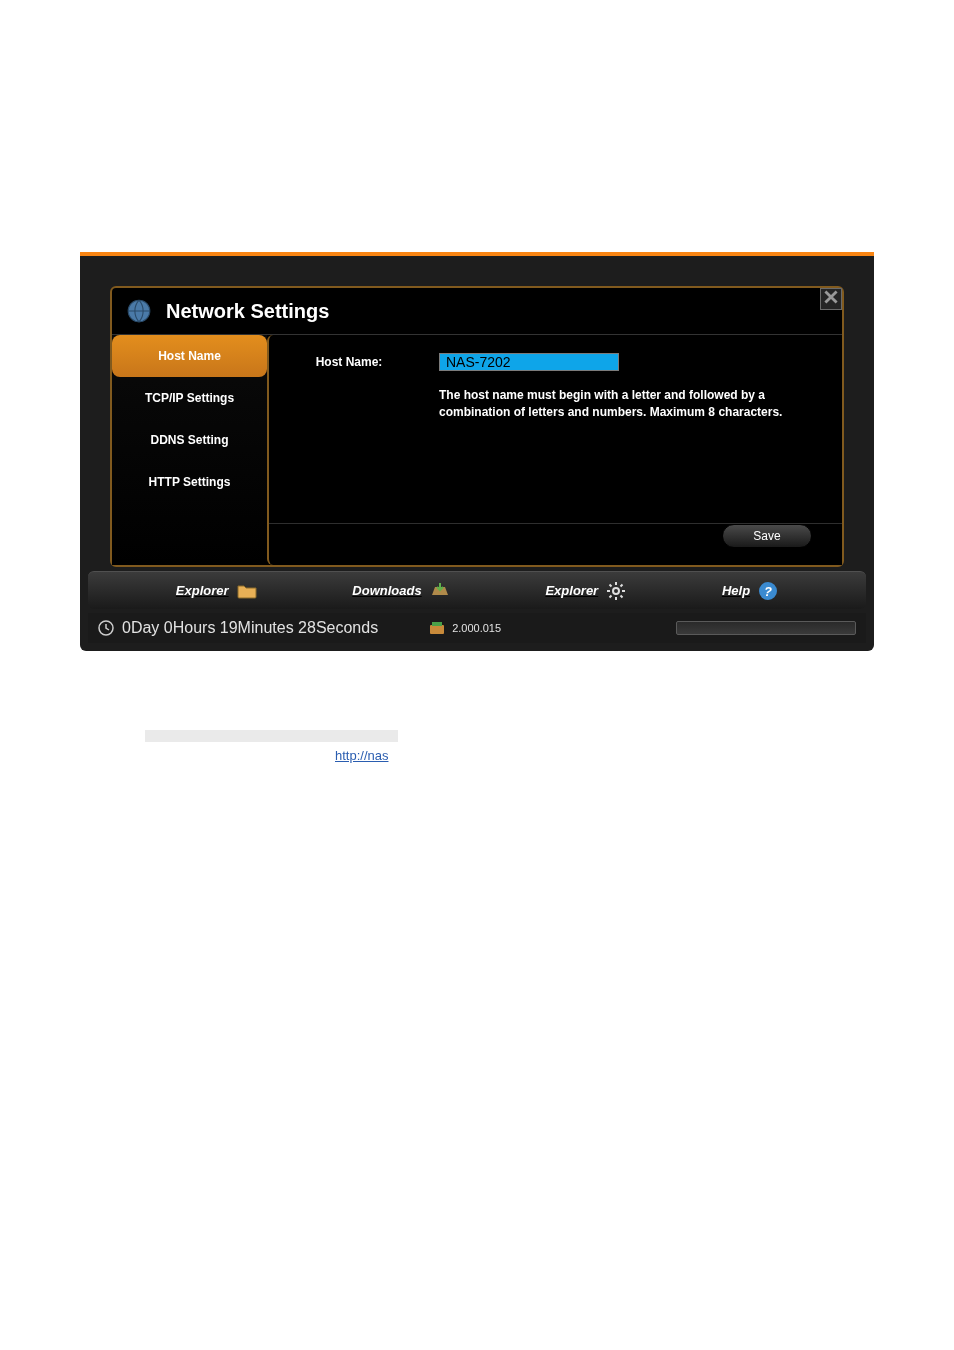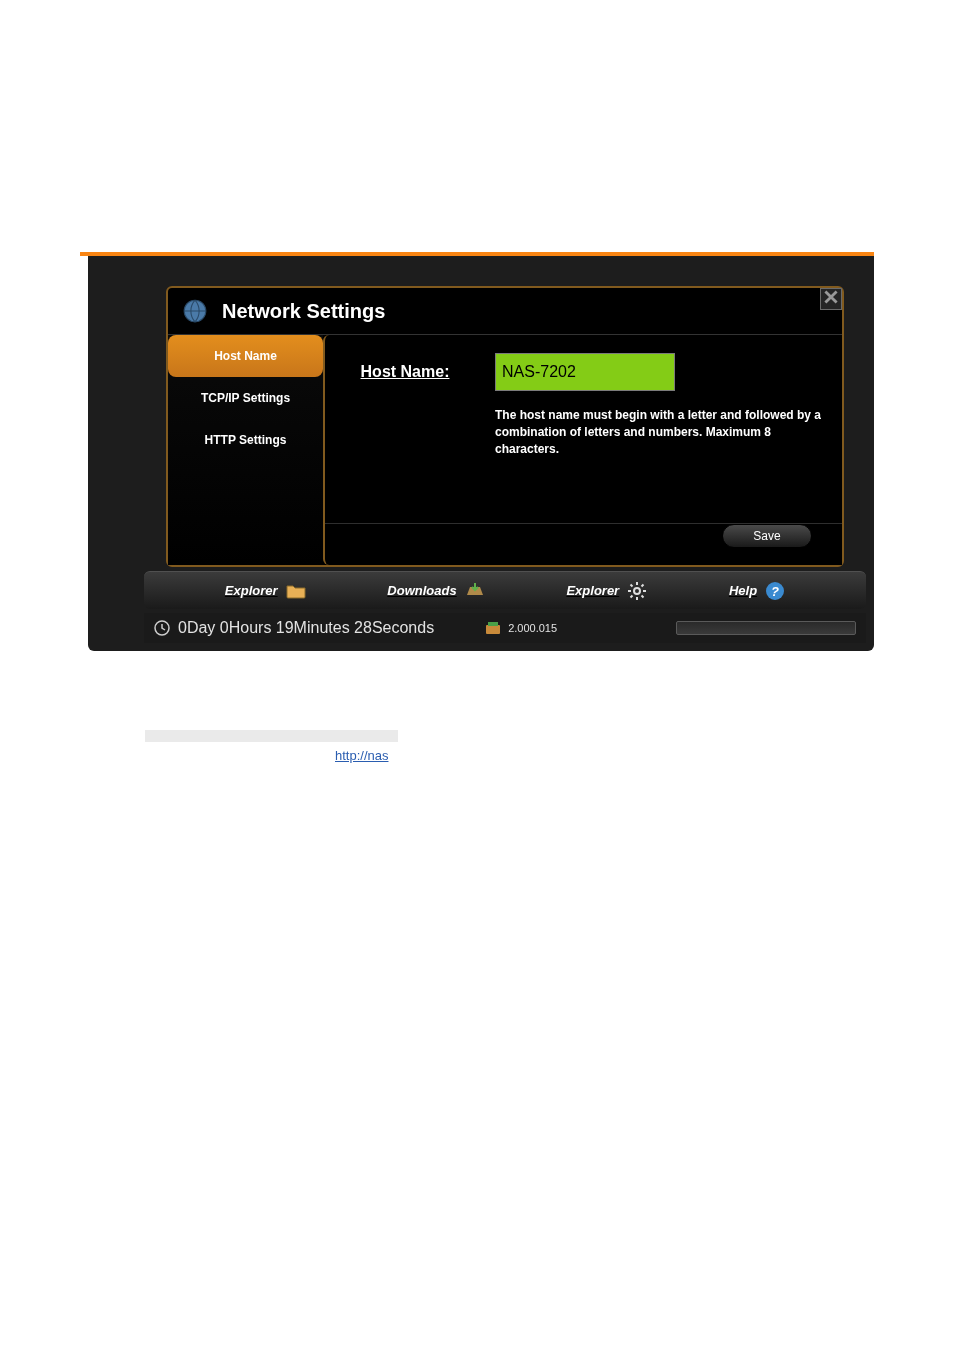--- a/index.html
+++ b/index.html
@@ -14,25 +14,24 @@
       position: absolute;
       top: 252px;
       left: 80px;
       right: 80px;
       height: 4px;
       background: #f98513;
     }
     .main-panel {
       position: absolute;
       top: 256px;
-      left: 88px;
+      left: 80px;
       right: 80px;
       background: #1d1d1d;
       border-radius: 0 0 6px 6px;
-      padding-left: 48px;
     }
     .window {
       margin: 30px 30px 0 30px;
       border: 2px solid #815a1e;
       border-radius: 6px;
       background: #000000;
       position: relative;
     }
     .window-header {
       display: flex;
@@ -103,33 +102,32 @@
       background: #000;
       padding: 18px 20px 60px 20px;
     }
     .form-row {
       display: flex;
       align-items: center;
       gap: 30px;
     }
     .form-label {
       color: #ffffff;
-      font-size: 16px;
+      font-size: 12px;
       font-weight: bold;
       width: 120px;
       text-align: center;
-      text-decoration: underline;
     }
     .text-input {
       width: 180px;
-      height: 38px;
+      height: 18px;
       padding: 2px 6px;
-      font-size: 16px;
+      font-size: 14px;
       border: 1px solid #7b7b7b;
-      background: #84cc16;
+      background: #0ea5e9;
       color: #000;
     }
     .help-text {
       margin-left: 150px;
       margin-top: 16px;
       color: #ffffff;
       font-size: 12px;
       font-weight: bold;
       line-height: 1.4;
       max-width: 370px;
@@ -265,20 +263,21 @@
               <path d="M1 1l8 8M9 1l-8 8" stroke="#999" stroke-width="2"></path>
             </svg>
         </span>
       </div>
     </div>
 
     <div class="window-body">
       <div class="sidebar">
         <div class="sidebar-item selected"><span>Host Name</span></div>
         <div class="sidebar-item"><span>TCP/IP Settings</span></div>
+        <div class="sidebar-item"><span>DDNS Setting</span></div>
         <div class="sidebar-item"><span>HTTP Settings</span></div>
       </div>
 
       <div class="content">
         <div class="form-row">
           <span class="form-label">Host Name:</span>
           <input class="text-input" value="NAS-7202" style="">
         </div>
         <div class="help-text">The host name must begin with a letter and followed by a combination of letters and numbers. Maximum 8 characters.</div>
 

